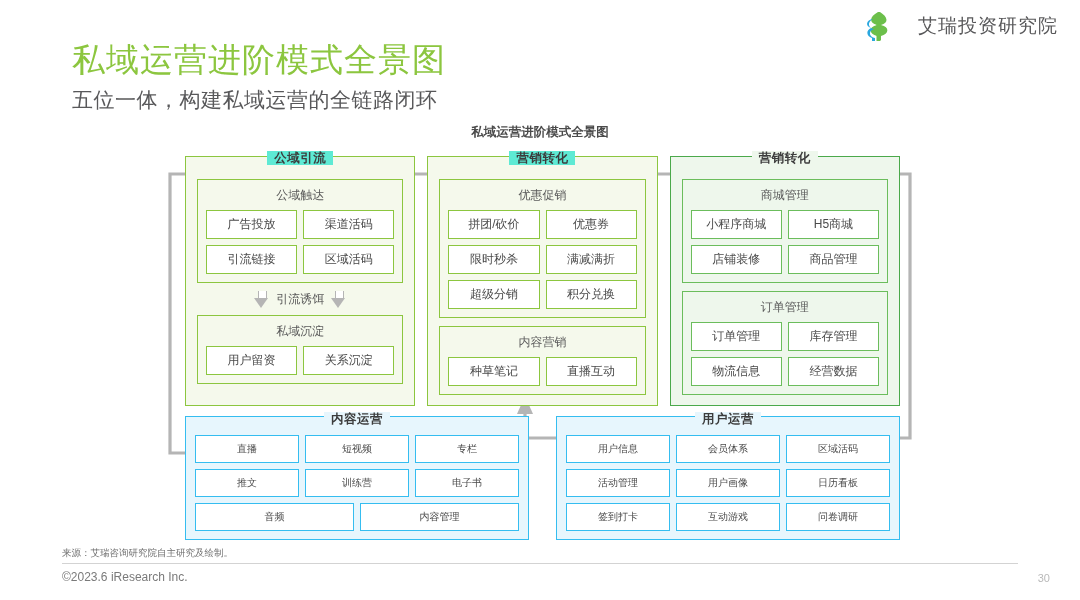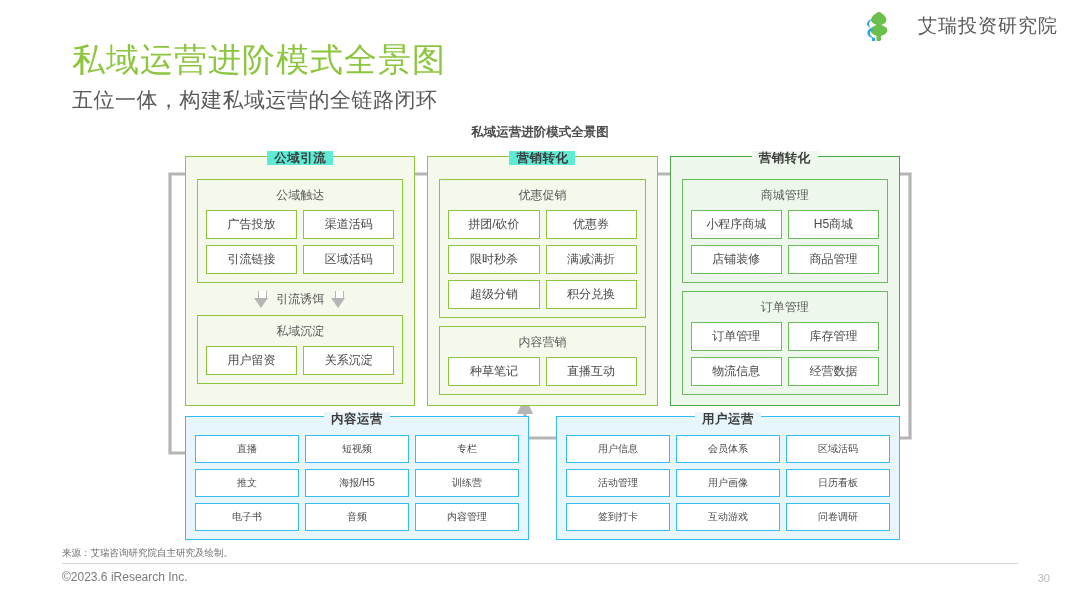--- a/index.html
+++ b/index.html
@@ -249,21 +249,20 @@
 
       <div class="bcol">
         <div class="bcol-head">
           <span>内容运营</span>
         </div>
         <div class="bcells">
           <div class="bcell">直播</div>
           <div class="bcell">短视频</div>
           <div class="bcell">专栏</div>
           <div class="bcell">推文</div>
-          <div class="bcell">海报/H5</div>
           <div class="bcell">训练营</div>
           <div class="bcell">电子书</div>
           <div class="bcell">音频</div>
           <div class="bcell">内容管理</div>
         </div>
       </div>
 
       <div class="bcol">
         <div class="bcol-head">
           <span>用户运营</span>

